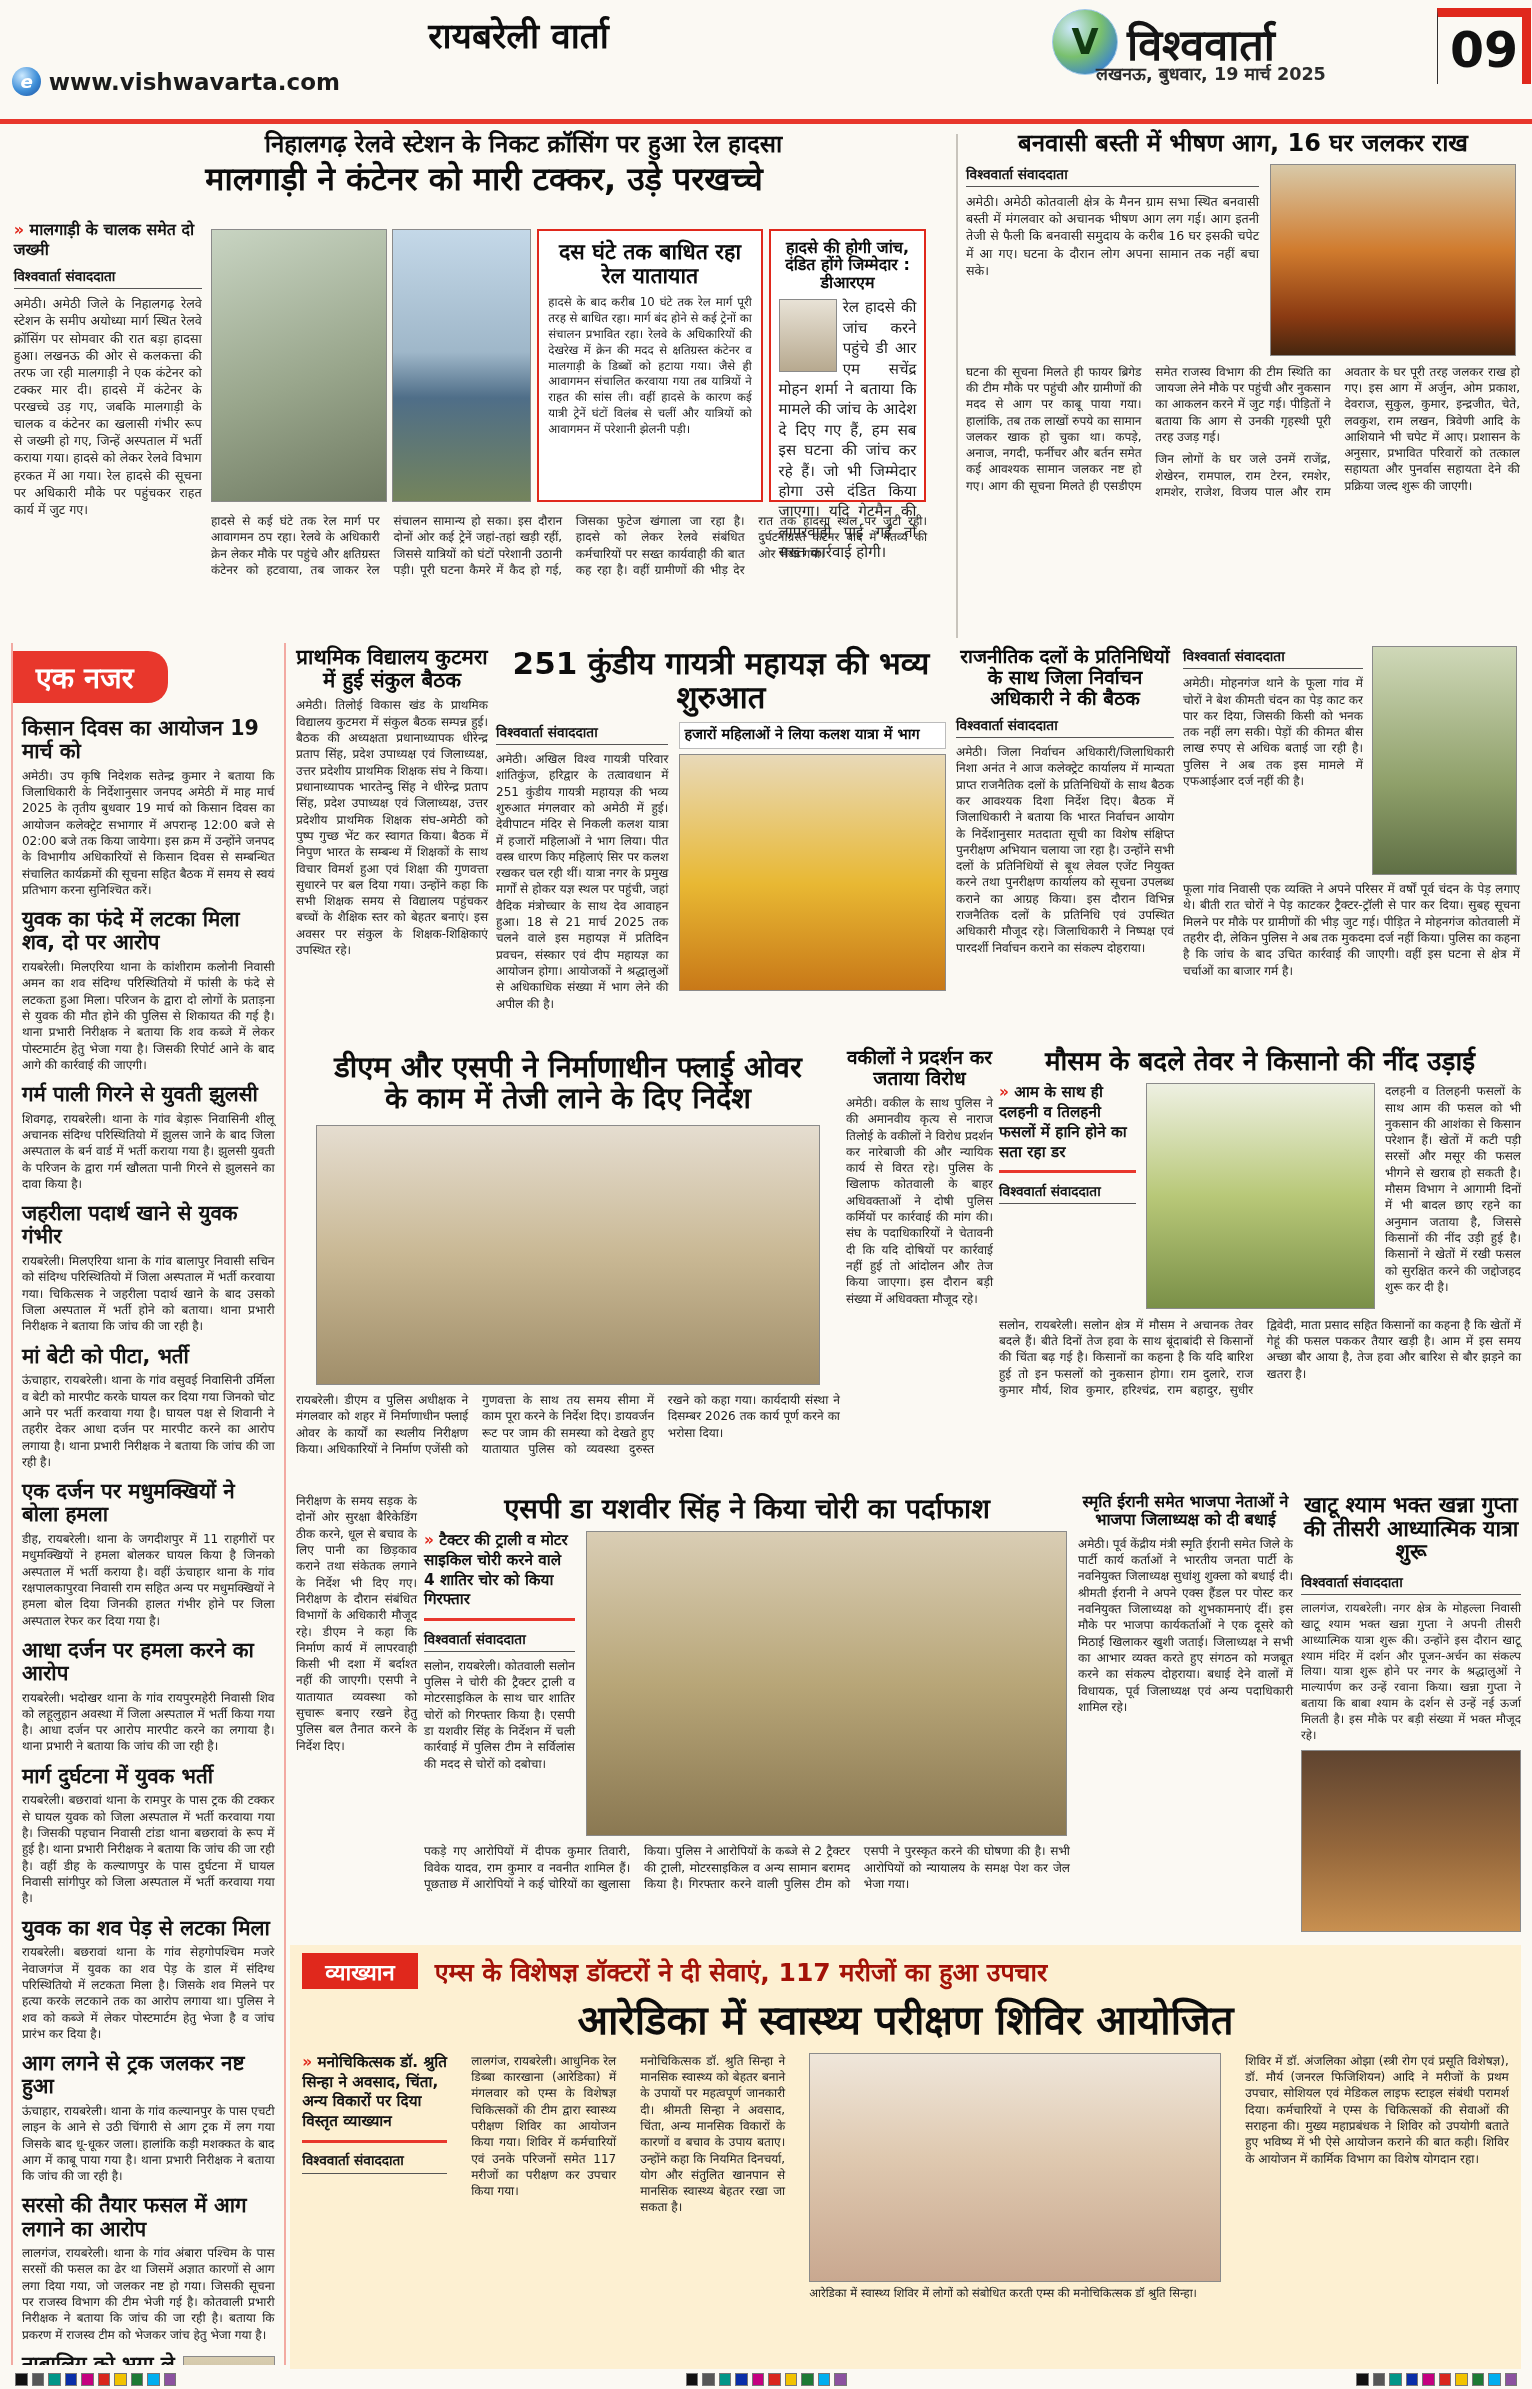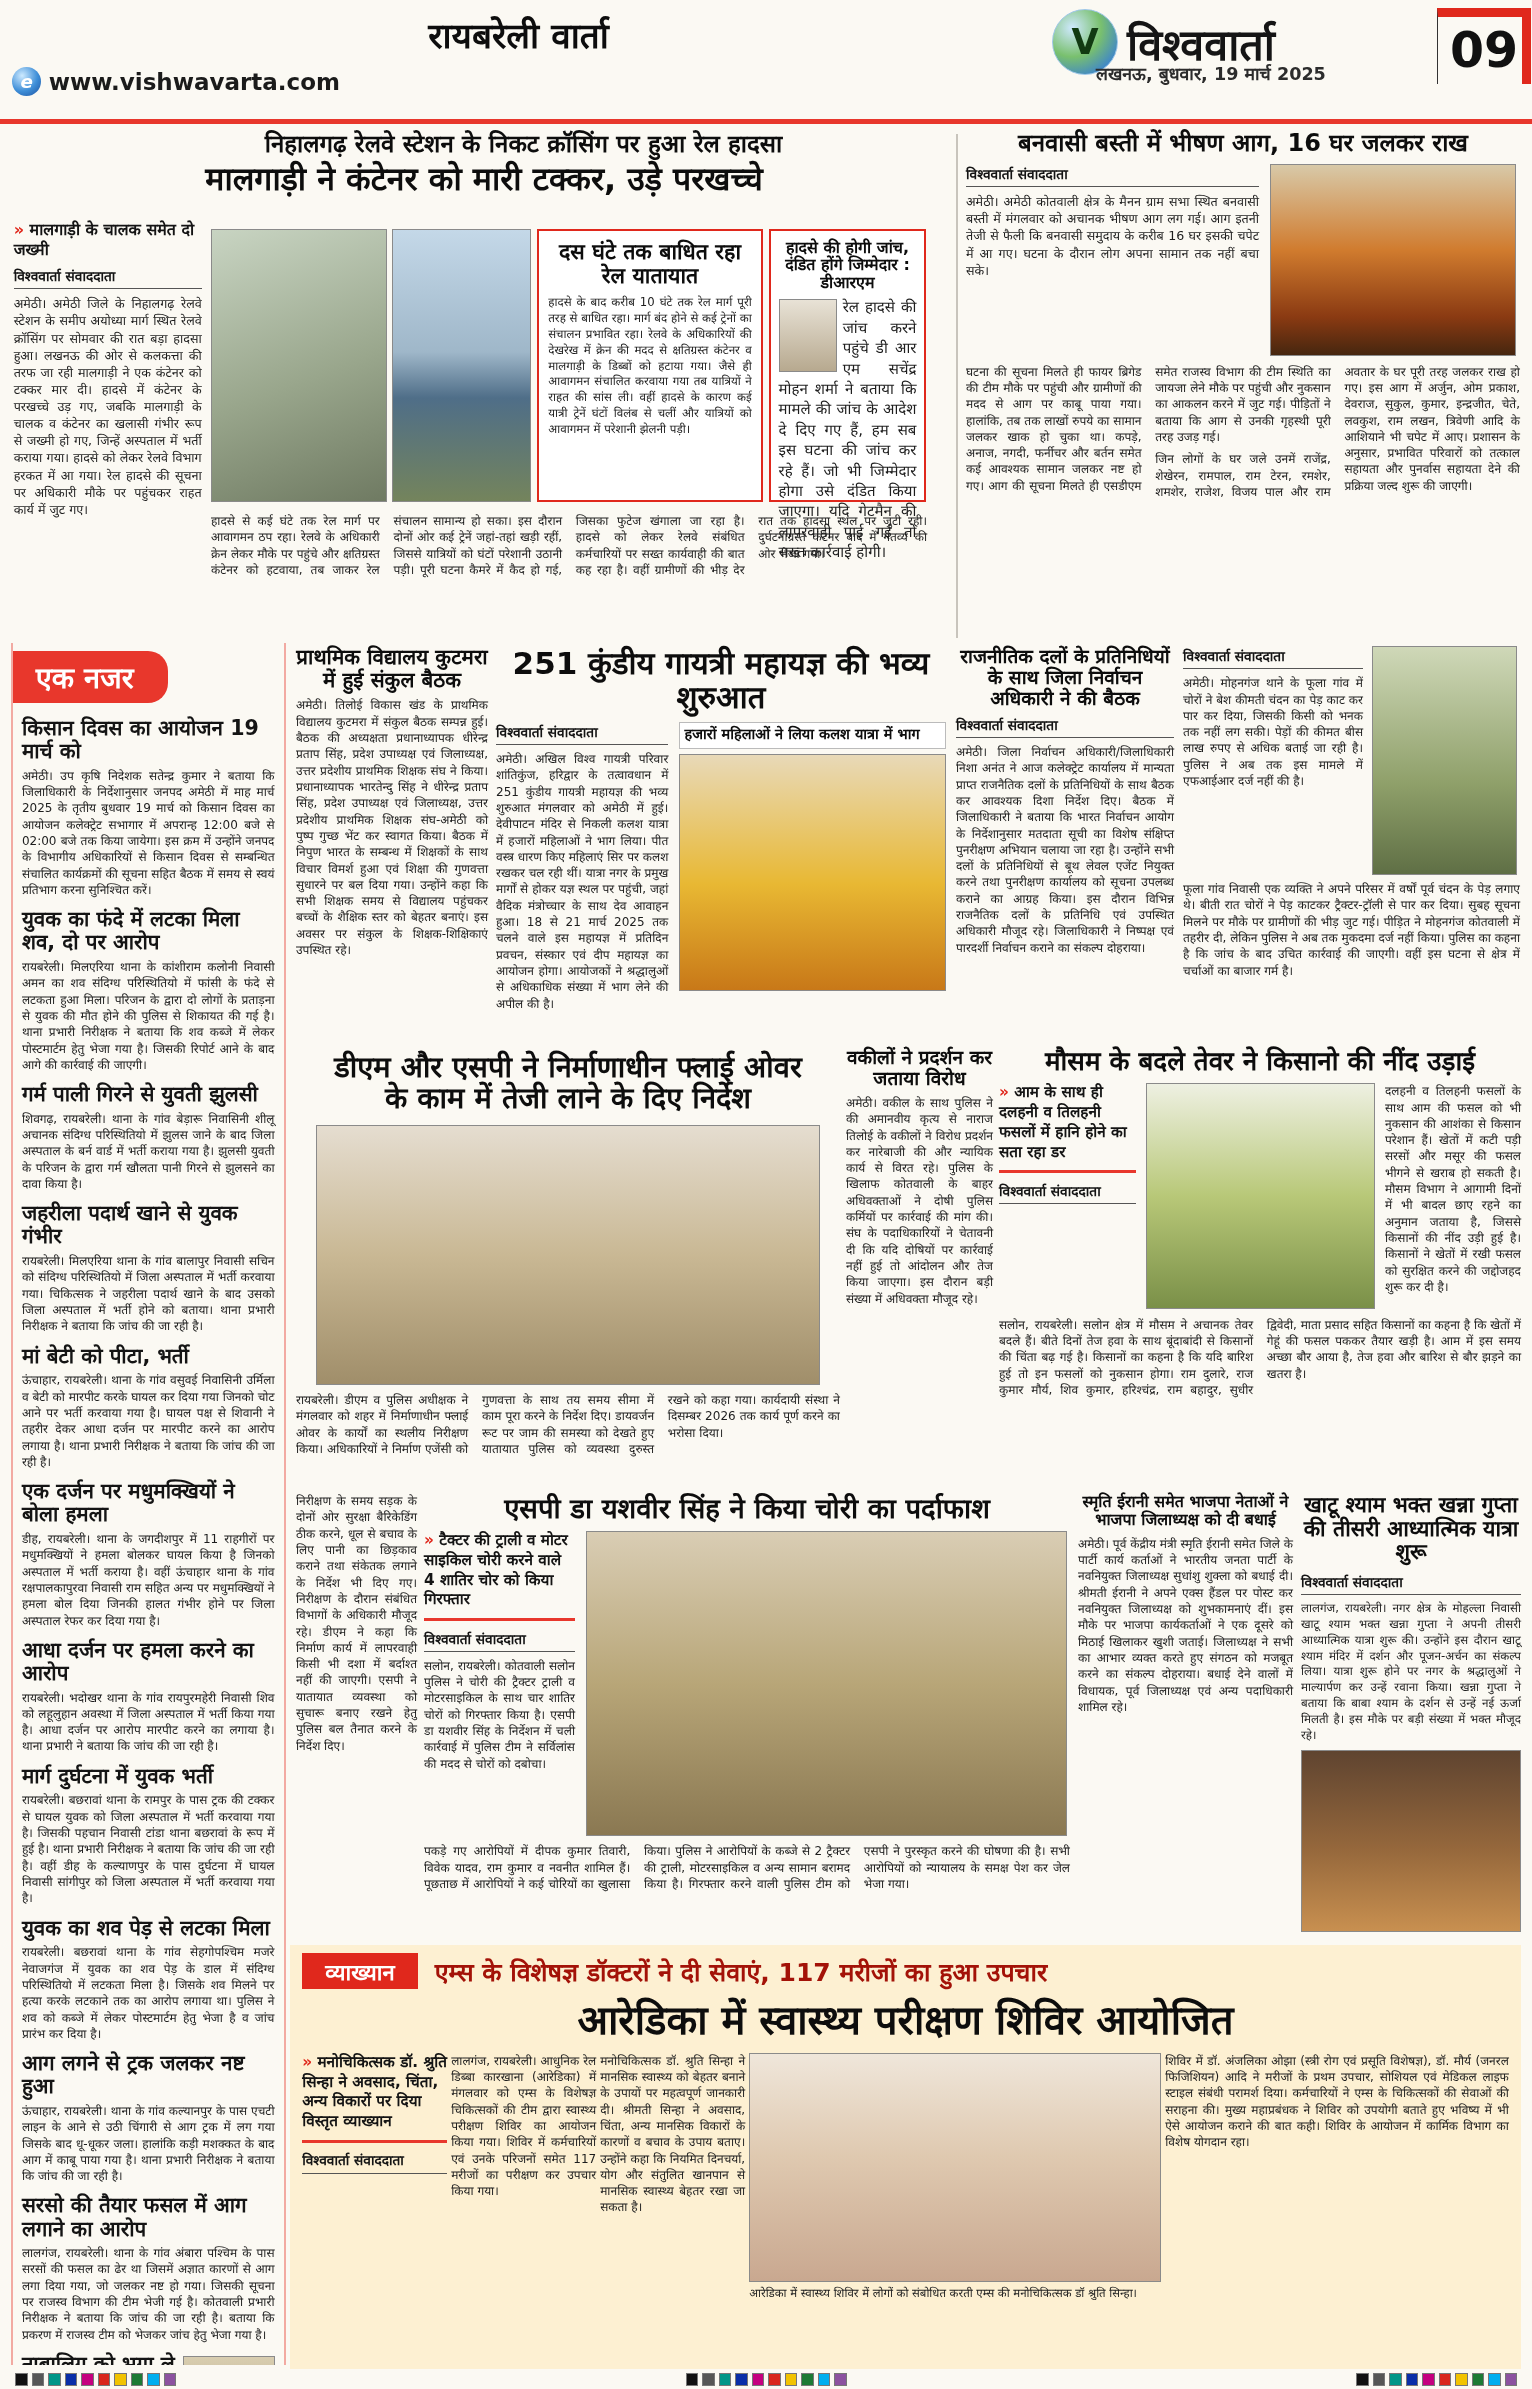--- a/index.html
+++ b/index.html
@@ -317,21 +317,21 @@
     <p class="body-text" style="font-size:11.7px;">लालगंज, रायबरेली। नगर क्षेत्र के मोहल्ला निवासी खाटू श्याम भक्त खन्ना गुप्ता ने अपनी तीसरी आध्यात्मिक यात्रा शुरू की। उन्होंने इस दौरान खाटू श्याम मंदिर में दर्शन और पूजन-अर्चन का संकल्प लिया। यात्रा शुरू होने पर नगर के श्रद्धालुओं ने माल्यार्पण कर उन्हें रवाना किया। खन्ना गुप्ता ने बताया कि बाबा श्याम के दर्शन से उन्हें नई ऊर्जा मिलती है। इस मौके पर बड़ी संख्या में भक्त मौजूद रहे।</p>
     <div class="photo ph-khatu" style="width:220px;height:182px;margin-top:4.6px;"></div>
   </div>
 
   <div class="abs banner" style="top:1945px;left:290px;width:1231px;height:424px;">
     <div class="banner-strip">
       <span class="banner-label">व्याख्यान</span>
       <span class="banner-strip-text">एम्स के विशेषज्ञ डॉक्टरों ने दी सेवाएं, 117 मरीजों का हुआ उपचार</span>
     </div>
     <h2 class="hl center" style="font-size:40px;margin:9.2px 0 10.7px 0;">आरेडिका में स्वास्थ्य परीक्षण शिविर आयोजित</h2>
-    <div style="display:flex;gap:4px;">
+    <div style="display:flex;gap:24px;">
       <div style="width:145px;">
         <div class="kick">
           <span class="red">»</span>
           <span>मनोचिकित्सक डॉ. श्रुति सिन्हा ने अवसाद, चिंता, अन्य विकारों पर दिया विस्तृत व्याख्यान</span>
         </div>
         <div class="kick-rule"></div>
         <span class="byline">विश्ववार्ता संवाददाता</span>
       </div>
       <div style="width:145px;">
         <p class="body-text" style="font-size:12px;">लालगंज, रायबरेली। आधुनिक रेल डिब्बा कारखाना (आरेडिका) में मंगलवार को एम्स के विशेषज्ञ चिकित्सकों की टीम द्वारा स्वास्थ्य परीक्षण शिविर का आयोजन किया गया। शिविर में कर्मचारियों एवं उनके परिजनों समेत 117 मरीजों का परीक्षण कर उपचार किया गया।</p>

